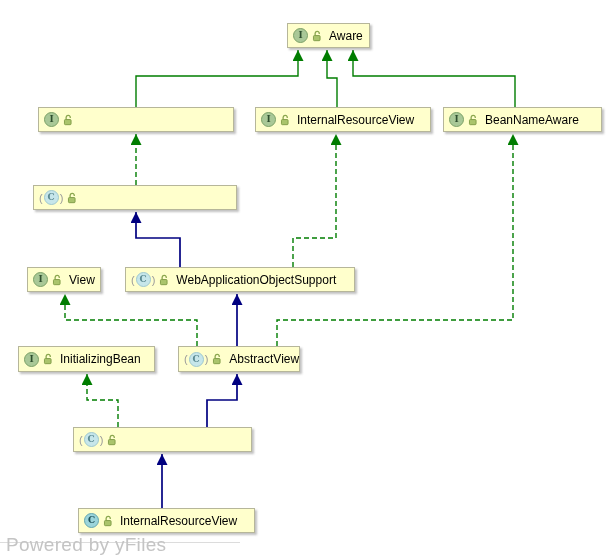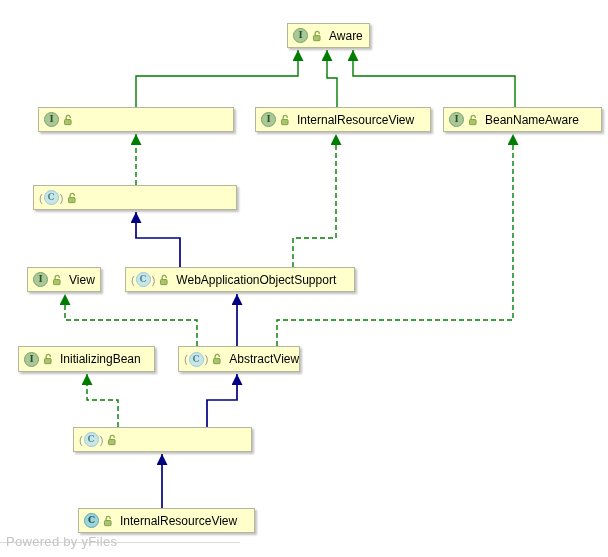--- a/index.html
+++ b/index.html
@@ -23,21 +23,21 @@
   .ico.i{background:#a9c897;border:1px solid #7da268;color:#2f4f2f;}
   .ico.c{background:#9bd4da;border:1px solid #64a7b0;color:#1d4f57;}
   .node.abstract .ico.c{background:#c6e6ea;border-color:#9fc9cf;color:#5b8a92;}
   .icowrap{display:inline-flex;align-items:center;}
   .node.abstract .icowrap::before{content:"(";color:#9a9a9a;font-size:11px;margin-right:1px;}
   .node.abstract .icowrap::after{content:")";color:#9a9a9a;font-size:11px;margin-left:1px;}
   .lock{flex:0 0 auto;}
   .lbl{margin-left:2px;}
   .watermark{
     position:absolute;left:6px;top:534px;z-index:3;
-    color:#c4c4c4;font-size:13px;letter-spacing:0.3px;
+    color:#c4c4c4;font-size:19px;letter-spacing:0.3px;
   }
   .canvas-bottom-line{
     position:absolute;left:0;top:542px;width:240px;height:1px;
     background:#dcdcdc;z-index:2;
   }
 </style>
 </head>
 <body>
 
 <div class="canvas">

